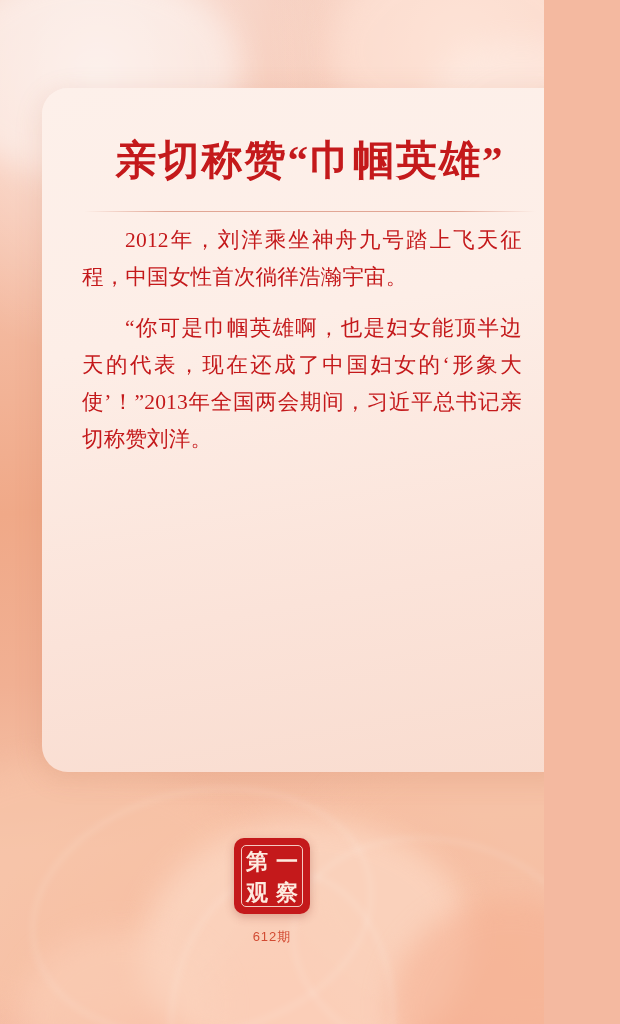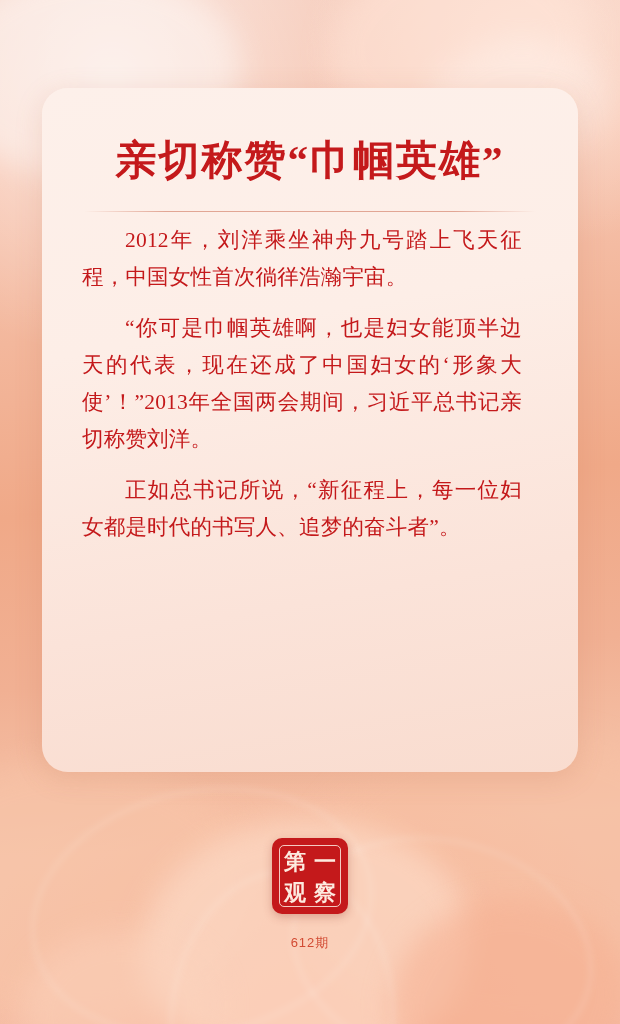--- a/index.html
+++ b/index.html
@@ -8,21 +8,21 @@
   }
   body {
     width: 620px;
     height: 1024px;
     overflow: hidden;
     font-family: "Liberation Serif", serif;
     background: #f4b9a0;
   }
   .poster {
     position: relative;
-    width: 620px;
+    width: 544px;
     height: 1024px;
     overflow: hidden;
     background:
       radial-gradient(ellipse 70% 45% at 18% 8%, rgba(255,255,255,0.55) 0%, rgba(255,255,255,0) 60%),
       radial-gradient(ellipse 55% 30% at 85% 5%, rgba(255,236,226,0.75) 0%, rgba(255,236,226,0) 65%),
       radial-gradient(ellipse 80% 40% at 50% 100%, rgba(249,176,146,0.95) 0%, rgba(249,176,146,0) 70%),
       linear-gradient(175deg, #f6cfc0 0%, #f7c6b2 16%, #f3b79c 32%, #f0a988 48%, #f1b093 64%, #f6c6ac 80%, #f5bca4 100%);
   }
   
   .petal {
@@ -125,21 +125,21 @@
     font-weight: bold;
     line-height: 31px;
     text-align: center;
     color: #fdeadf;
   }
   .seal-ch.c1 { grid-column: 1; grid-row: 1; }
   .seal-ch.c2 { grid-column: 2; grid-row: 1; }
   .seal-ch.c3 { grid-column: 1; grid-row: 2; }
   .seal-ch.c4 { grid-column: 2; grid-row: 2; }
   .issue {
-    margin-top: 16px;
+    margin-top: 10px;
     color: #d24b33;
     font-family: "Liberation Sans", sans-serif;
     font-size: 13px;
     letter-spacing: 1px;
   }
 </style>
 </head>
 <body>
 
 <div class="poster">
@@ -155,21 +155,20 @@
   <div class="petal-line pl1"></div>
   <div class="petal-line pl2"></div>
   <div class="petal-line pl3"></div>
 
   <div class="card">
     <h1 class="title">亲切称赞“巾帼英雄”</h1>
     <div class="divider"></div>
     <div class="body-text">
       <p>2012年，刘洋乘坐神舟九号踏上飞天征程，中国女性首次徜徉浩瀚宇宙。</p>
       <p>“你可是巾帼英雄啊，也是妇女能顶半边天的代表，现在还成了中国妇女的‘形象大使’！”2013年全国两会期间，习近平总书记亲切称赞刘洋。</p>
-      <p>正如总书记所说，“新征程上，每一位妇女都是时代的书写人、追梦的奋斗者”。</p>
     </div>
   </div>
 
   <div class="seal-wrap">
     <div class="seal">
       <div class="seal-inner">
         <div class="seal-ch c1">第</div>
         <div class="seal-ch c2">一</div>
         <div class="seal-ch c3">观</div>
         <div class="seal-ch c4">察</div>

